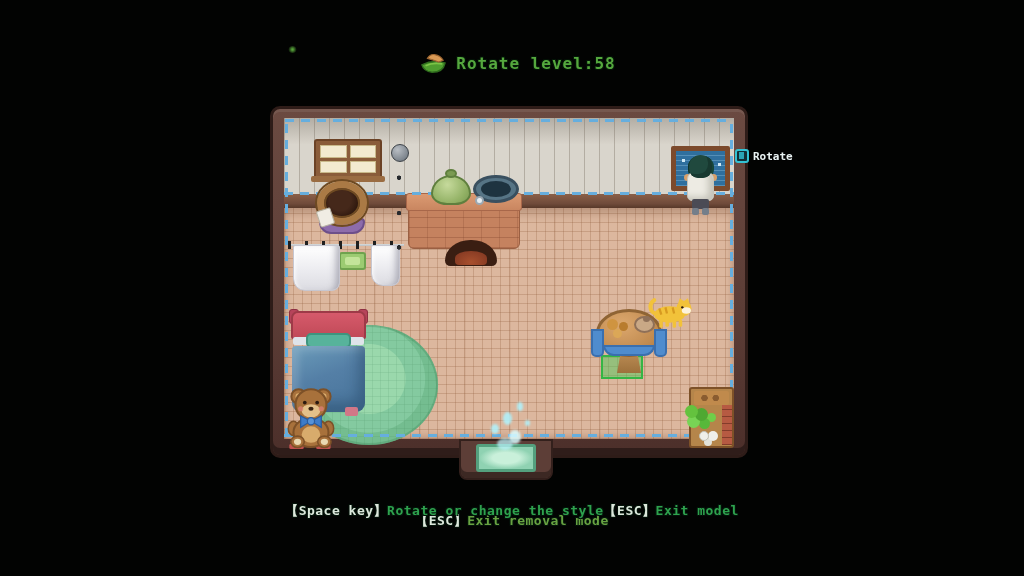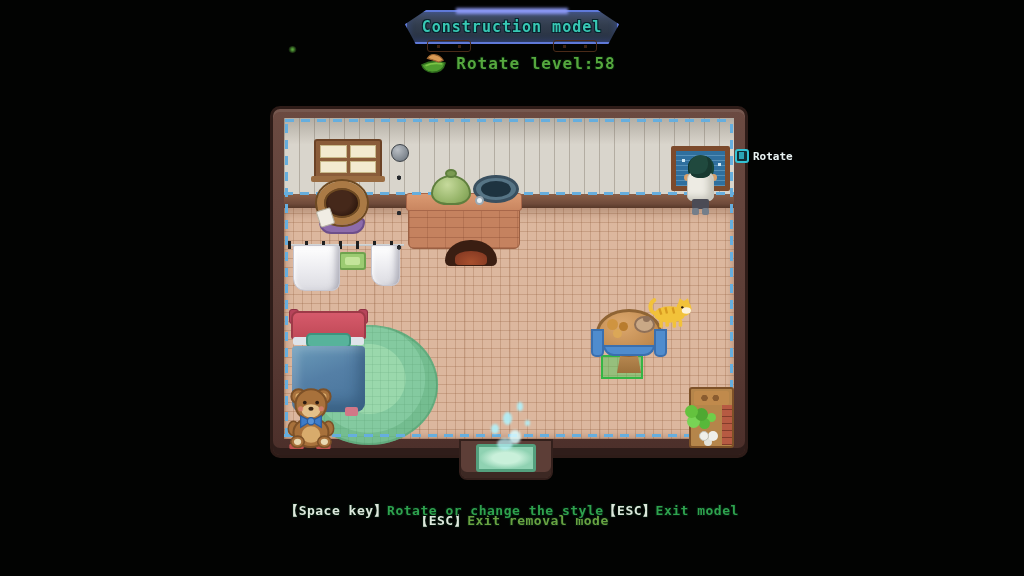--- a/index.html
+++ b/index.html
@@ -223,27 +223,20 @@
   .htxt1{color:#68a342;}
   .htxt2{color:#2ea24e;}
 </style>
 </head>
 <body>
 
 <div class="stage">
 
   <div class="abs firefly"></div>
 
-  <div class="abs banner">
-    <div class="abs banner-glowbar"></div>
-    <div class="abs banner-shape"></div>
-    <div class="abs banner-title">Construction model</div>
-    <div class="abs clamp l"></div>
-    <div class="abs clamp r"></div>
-  </div>
 
   <div class="abs comfort">
     <svg width="30" height="26" viewBox="0 0 32 28">
       <path d="M4 16 Q16 10 29 14 Q27 24 15 24 Q6 23 4 16 Z" fill="#4f9e2f" stroke="#2f6b1e" stroke-width="1.5"></path>
       <path d="M8 17 Q16 13 26 15" stroke="#7cc447" fill="none" stroke-width="2"></path>
       <path d="M10 9 q3 -5 8 -4 q6 1 9 6 l-5 2 q-7 -3 -12 -4z" fill="#d99a56" stroke="#9c6530" stroke-width="1.2"></path>
     </svg>
     <span class="comfort-label">Rotate level:58</span>
   </div>
 

